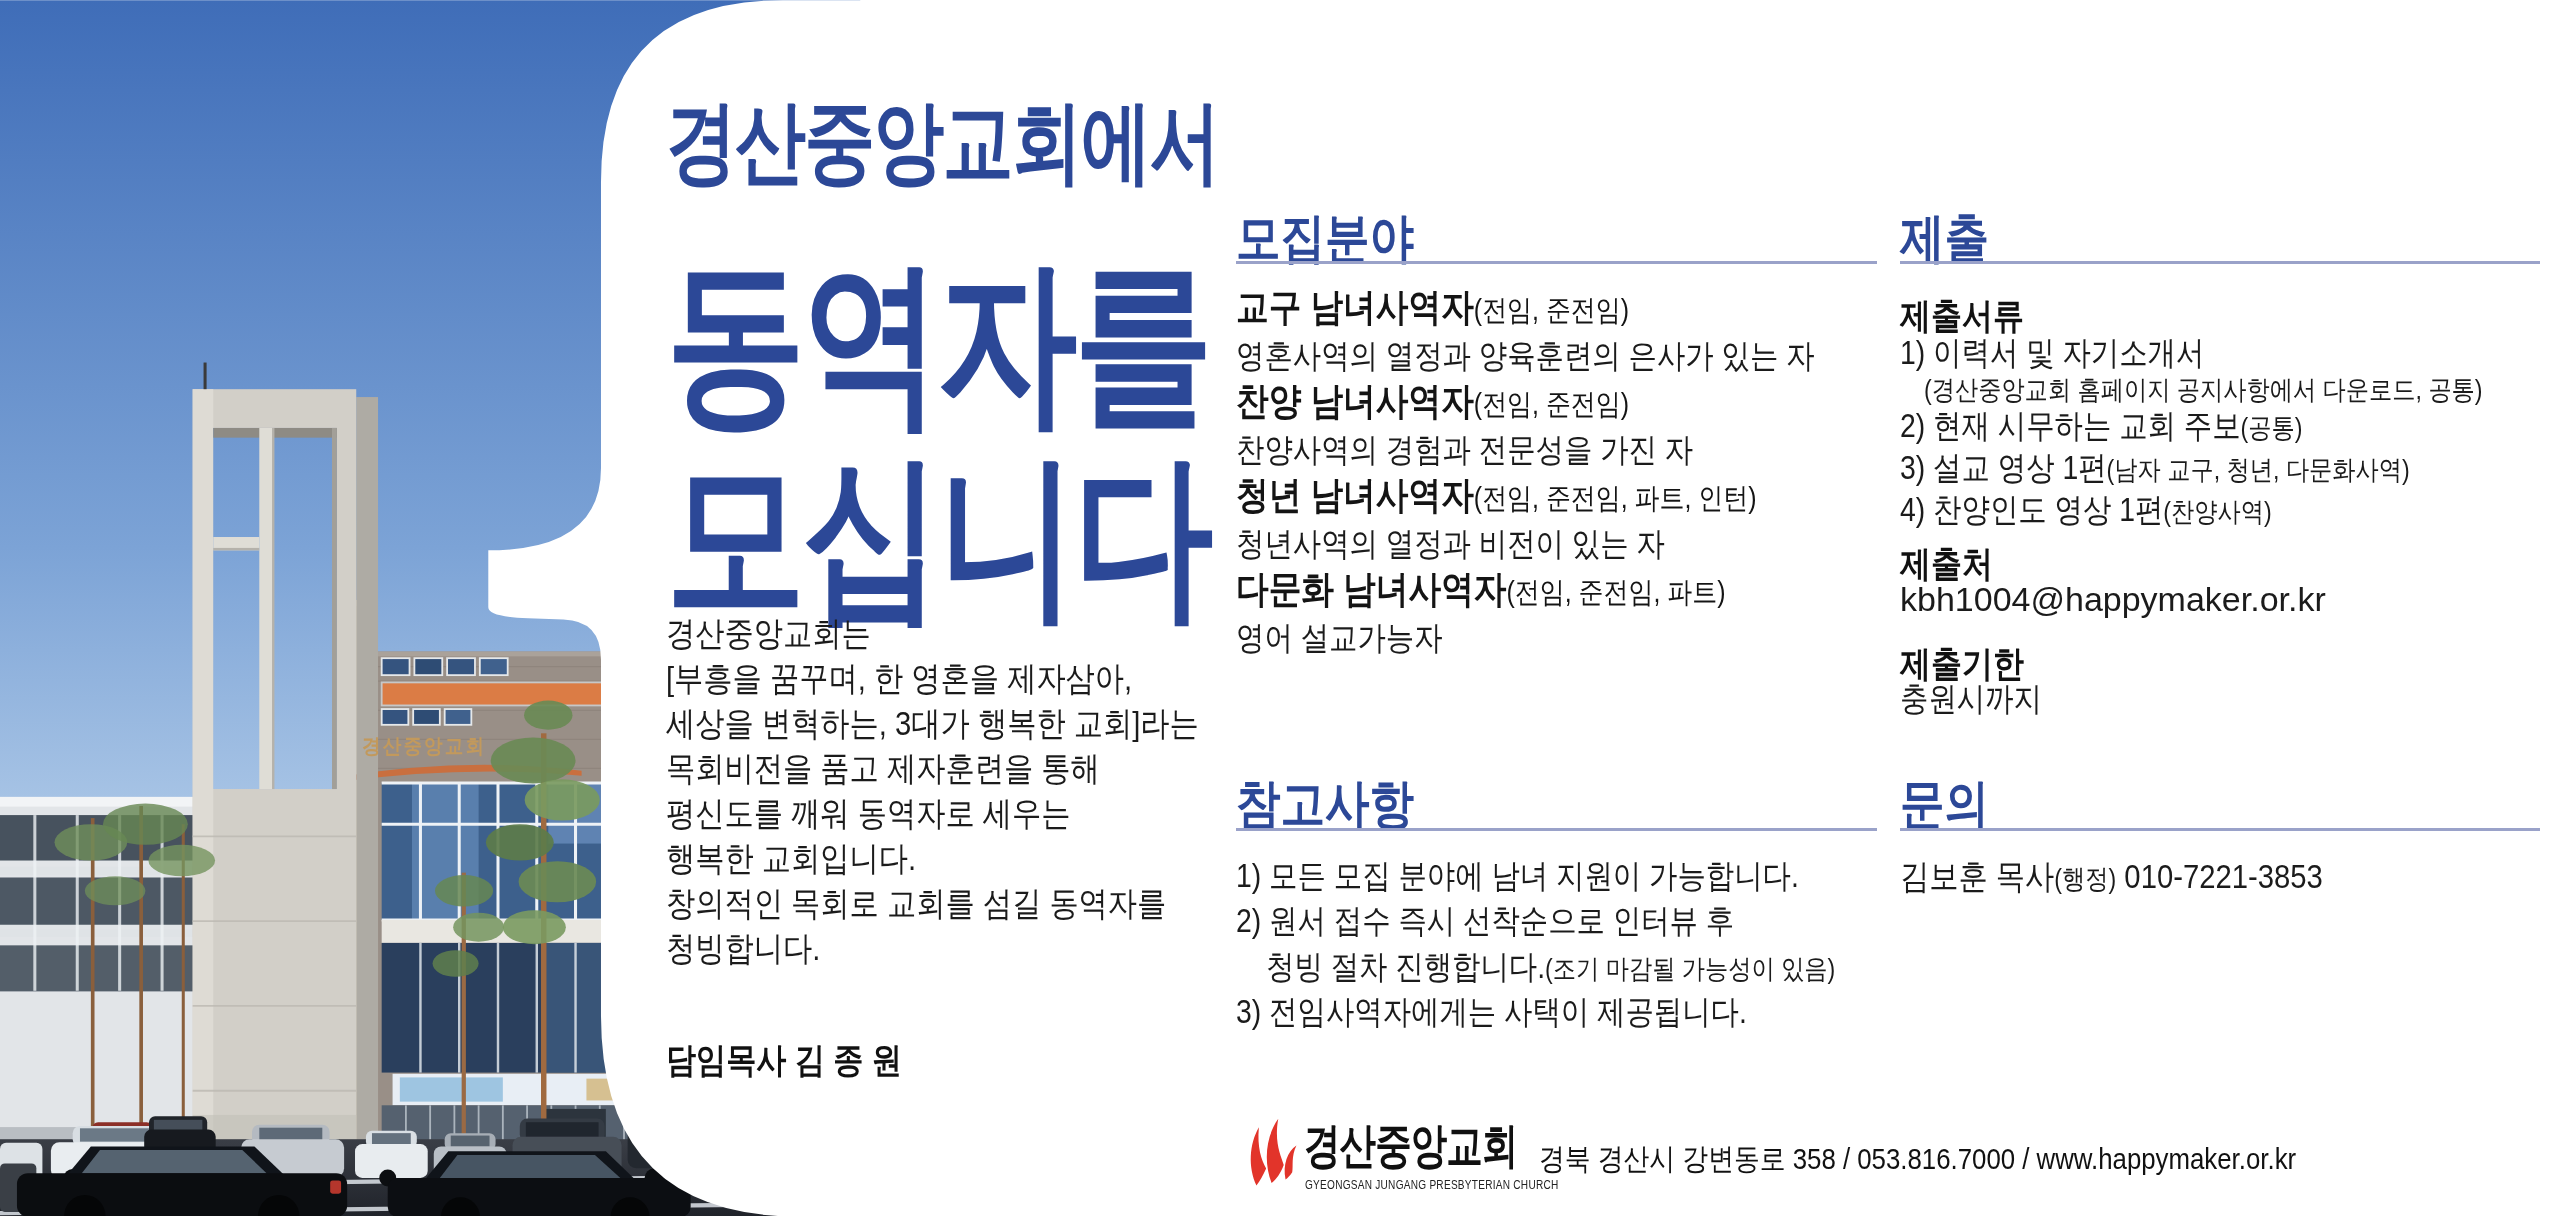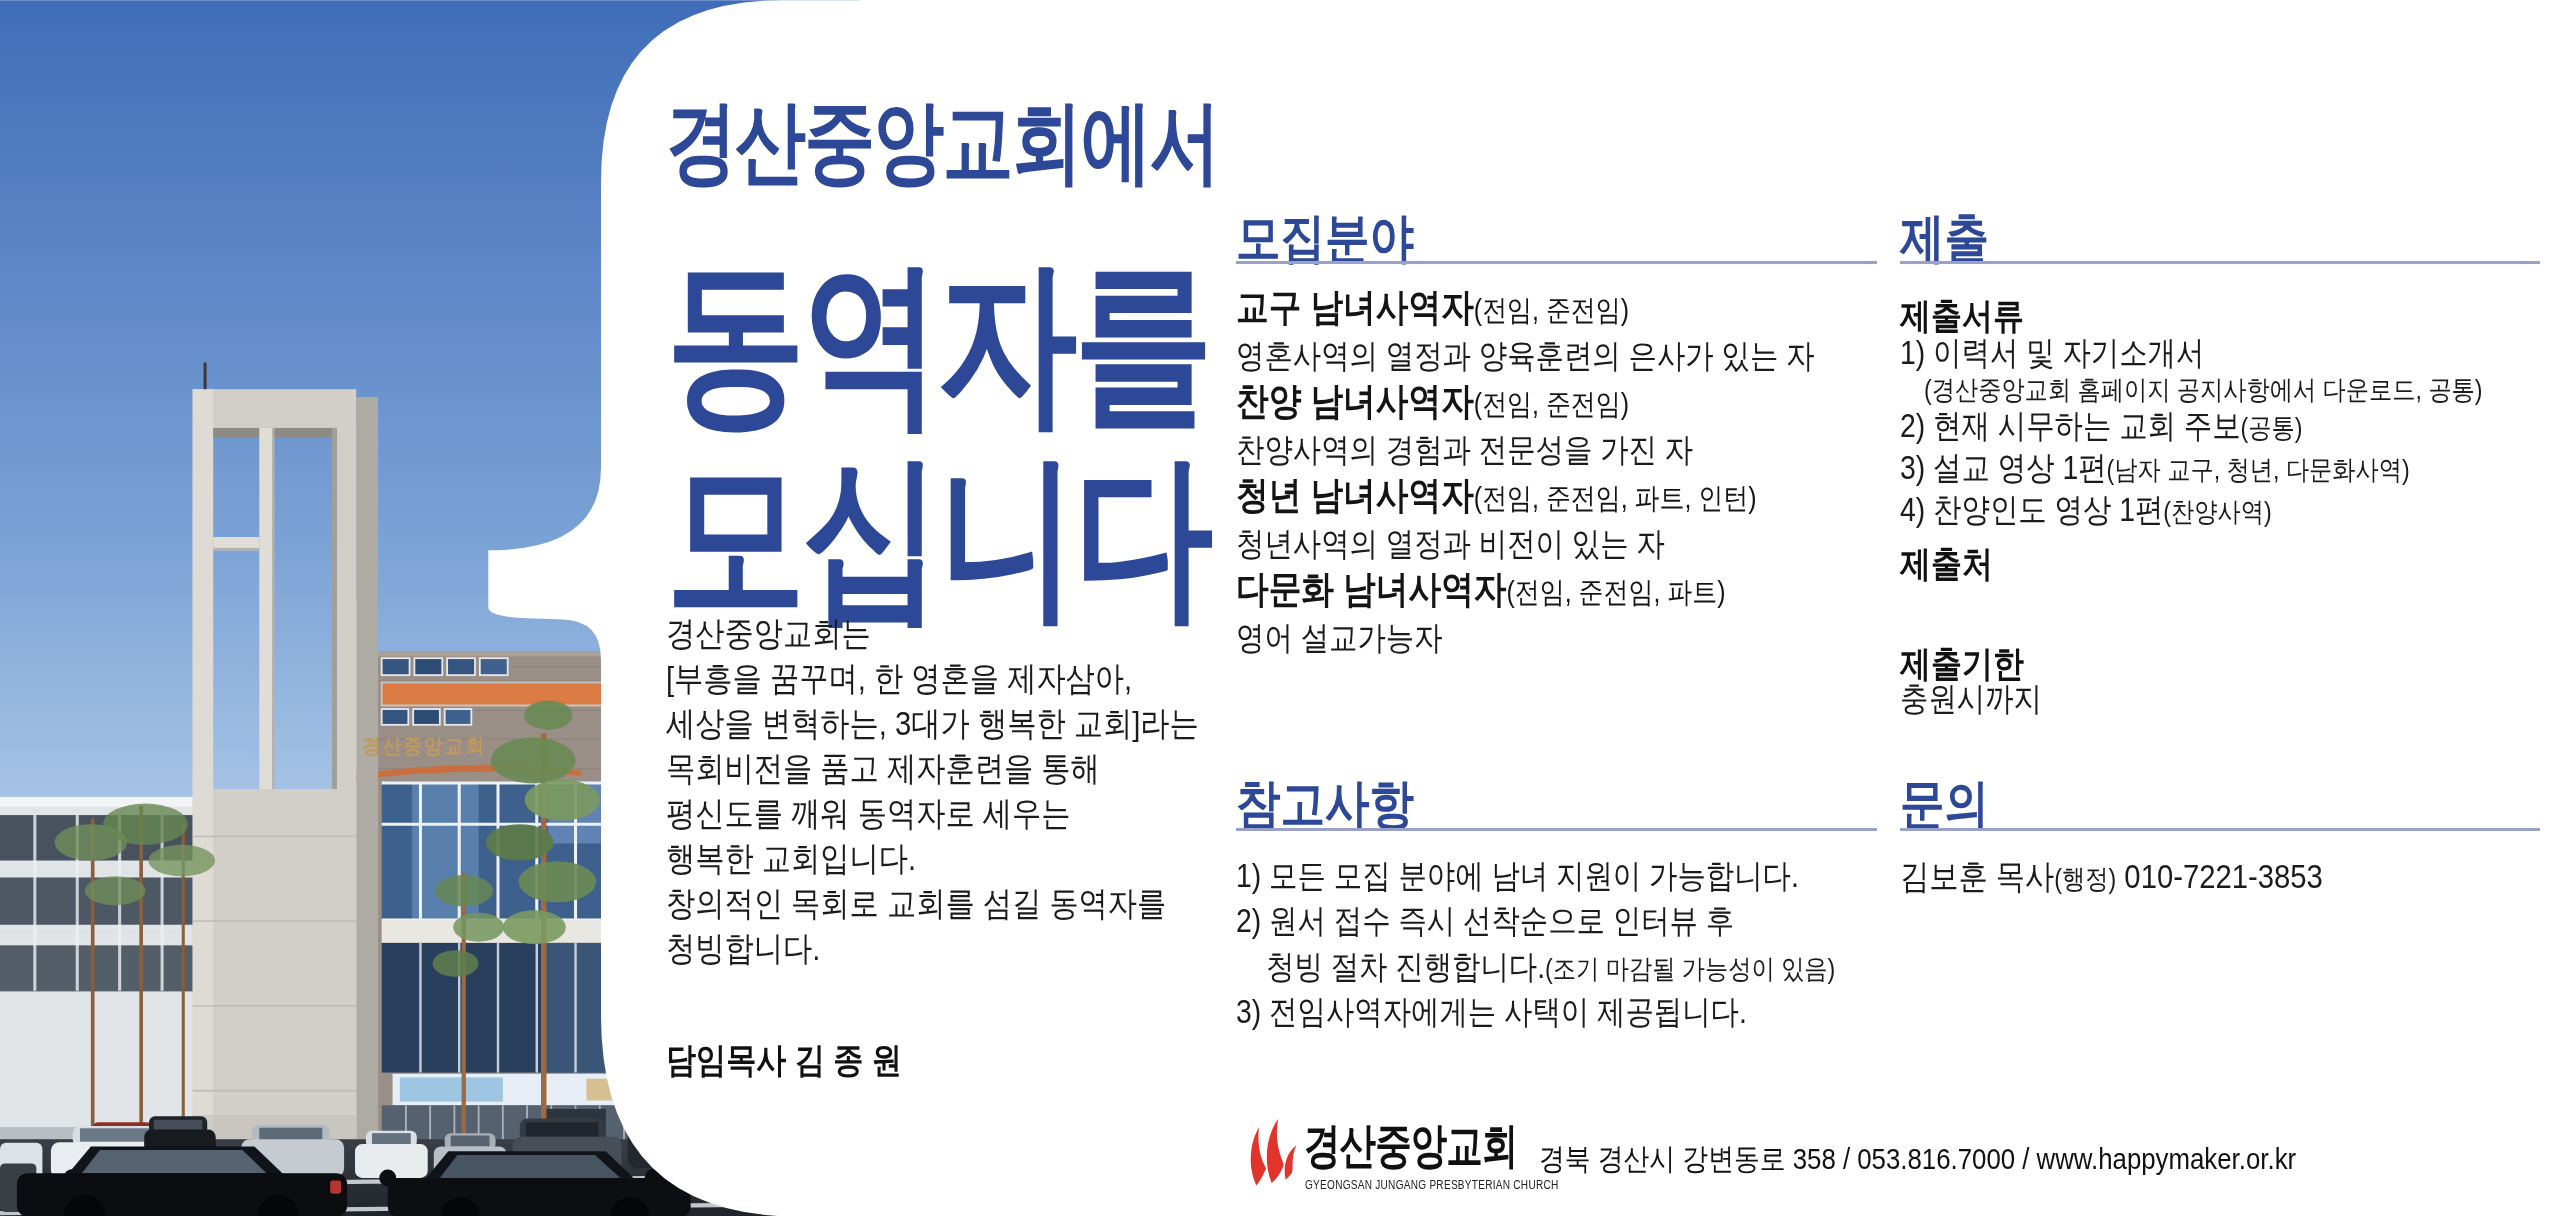--- a/index.html
+++ b/index.html
@@ -352,20 +352,21 @@
     <span class="row">2) 현재 시무하는 교회 주보</span><span class="row-paren">(공통)</span>
   </div>
   <div class="abs cond" style="left:1900px;top:449px;">
     <span class="row">3) 설교 영상 1편</span><span class="row-paren">(남자 교구, 청년, 다문화사역)</span>
   </div>
   <div class="abs cond" style="left:1900px;top:491px;">
     <span class="row">4) 찬양인도 영상 1편</span><span class="row-paren">(찬양사역)</span>
   </div>
 
   <div class="abs sub-label cond" style="left:1900px;top:540px;">제출처</div>
+  <div class="abs row" style="left:1900px;top:580px;font-size:34px;">kbh1004@happymaker.or.kr</div>
   <div class="abs sub-label cond" style="left:1900px;top:640px;">제출기한</div>
   <div class="abs row cond" style="left:1900px;top:680px;">충원시까지</div>
 
   <div class="abs sec-heading" style="left:1900px;top:777px;">문의</div>
   <div class="sec-underline" style="left:1900px;top:828px;width:640px;"></div>
   <div class="abs cond" style="left:1900px;top:857px;">
     <span class="row" style="font-size:34px;">김보훈 목사</span><span class="row-paren">(행정)</span><span class="row" style="font-size:34px;"> </span><span class="row" style="font-size:34px;">010-7221-3853</span>
   </div>
 
   <svg class="abs" style="left:1243px;top:1114px;" width="56" height="80" viewBox="0 0 92 132">

